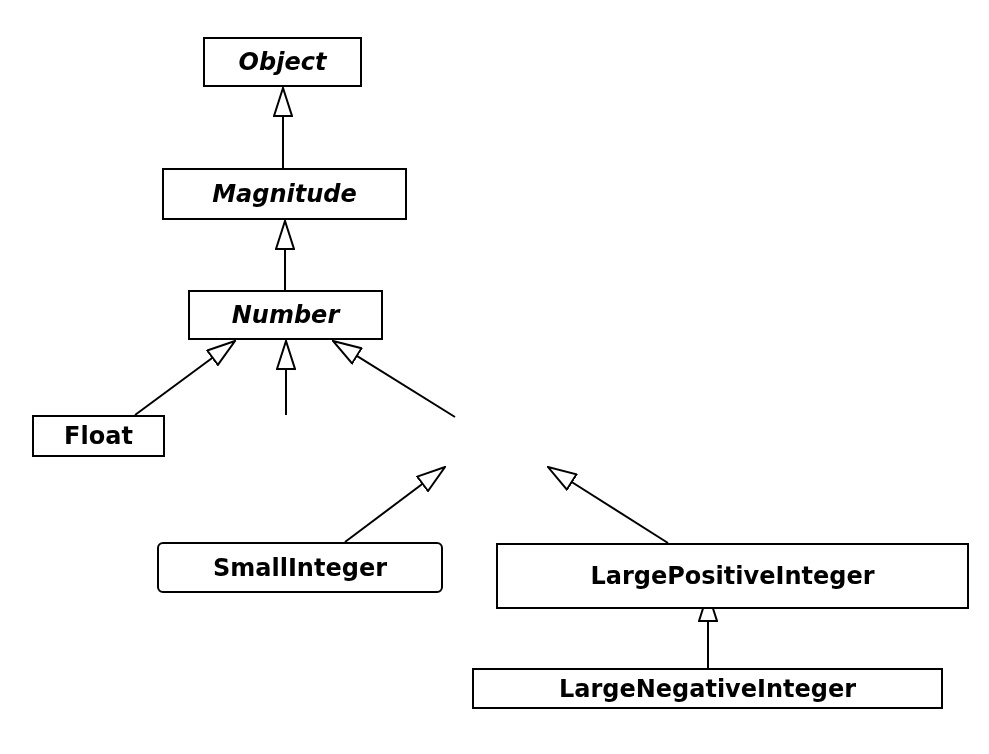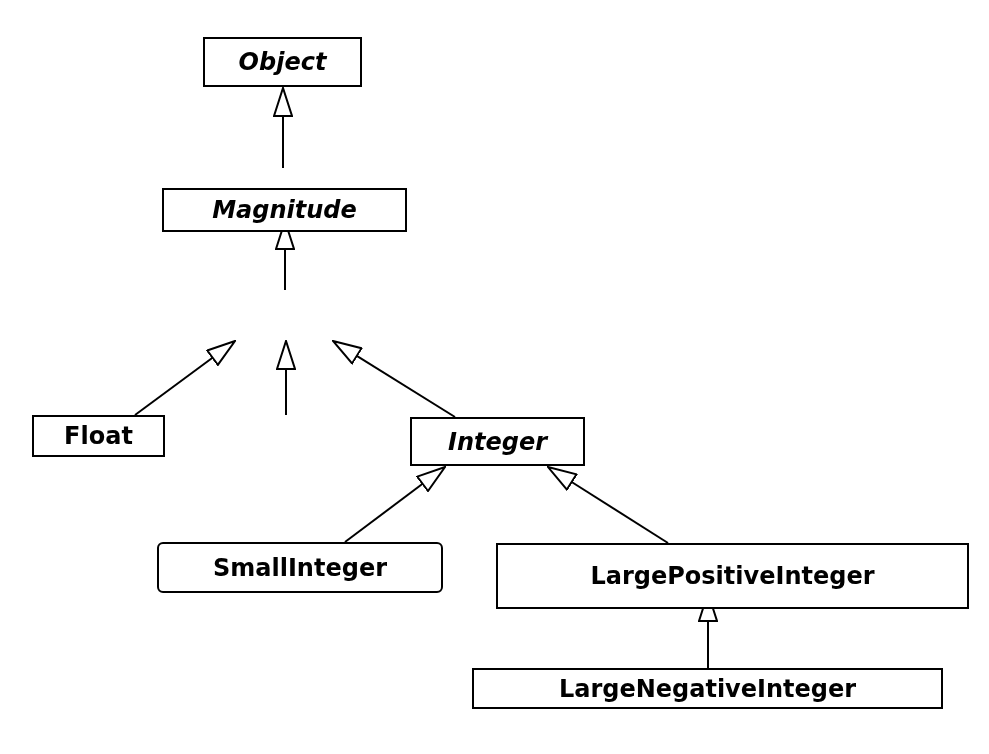--- a/index.html
+++ b/index.html
@@ -34,21 +34,21 @@
     font-weight: bold;
     font-size: 24px;
     white-space: nowrap;
     line-height: 1;
   }
   .node.abstract {
     font-style: italic;
   }
   
   #n-object               { left: 203px; top:  37px; width: 159px; height: 50px; }
-  #n-magnitude            { left: 162px; top: 168px; width: 245px; height: 44px; margin-top: 20px; }
+  #n-magnitude            { left: 162px; top: 168px; width: 245px; height: 52px; }
   #n-number               { left: 188px; top: 290px; width: 195px; height: 50px; }
   #n-float                { left:  32px; top: 415px; width: 133px; height: 42px; }
   #n-fraction             { left: 188px; top: 415px; width: 199px; height: 50px; }
   #n-integer              { left: 410px; top: 417px; width: 175px; height: 49px; }
   #n-smallinteger         { left: 157px; top: 542px; width: 286px; height: 51px; border-radius: 6px; }
   #n-largepositiveinteger { left: 496px; top: 543px; width: 473px; height: 66px; }
   #n-largenegativeinteger { left: 472px; top: 668px; width: 471px; height: 41px; }
 </style>
 </head>
 <body>
@@ -68,19 +68,19 @@
       <line x1="286" y1="415" x2="286" y2="369" marker-end="url(#hollowTri)"></line>
       <line x1="455" y1="417" x2="356.8" y2="355.8" marker-end="url(#hollowTri)"></line>
       <line x1="345" y1="542" x2="422.6" y2="483.8" marker-end="url(#hollowTri)"></line>
       <line x1="668" y1="543" x2="571.7" y2="482" marker-end="url(#hollowTri)"></line>
       <line x1="708" y1="668" x2="708" y2="621" marker-end="url(#hollowTri)"></line>
     </g>
   </svg>
 
   <div class="node abstract" id="n-object">Object</div>
   <div class="node abstract" id="n-magnitude">Magnitude</div>
+  <div class="node abstract" id="n-number">Number</div>
   <div class="node" id="n-float">Float</div>
-  <div class="node abstract" id="n-integer">Integer</div>
   <div class="node" id="n-smallinteger">SmallInteger</div>
   <div class="node" id="n-largepositiveinteger">LargePositiveInteger</div>
   <div class="node" id="n-largenegativeinteger">LargeNegativeInteger</div>
 
 </div>
 
 </body></html>

